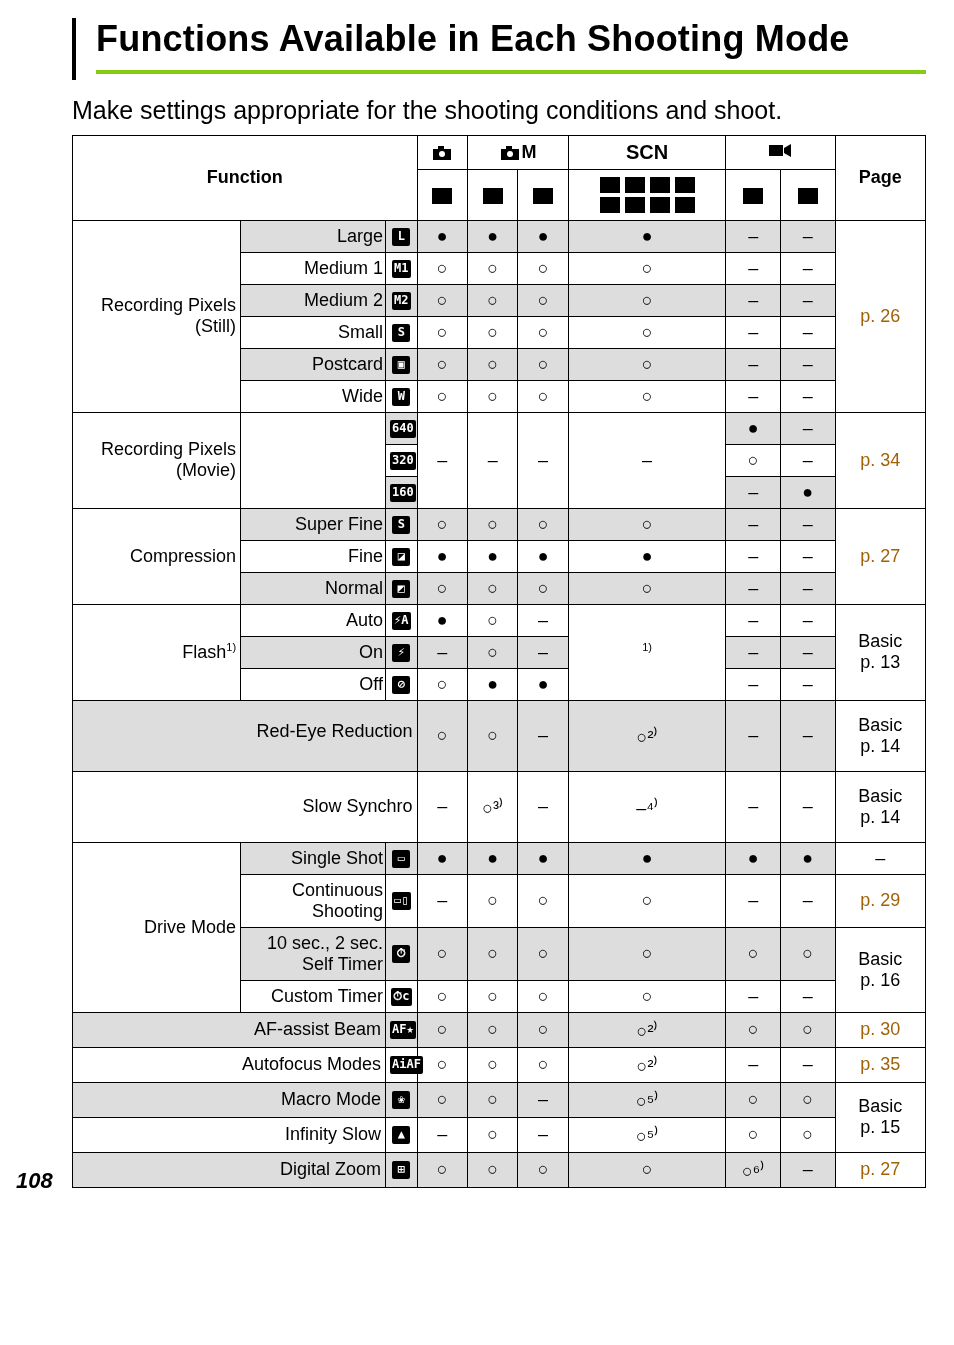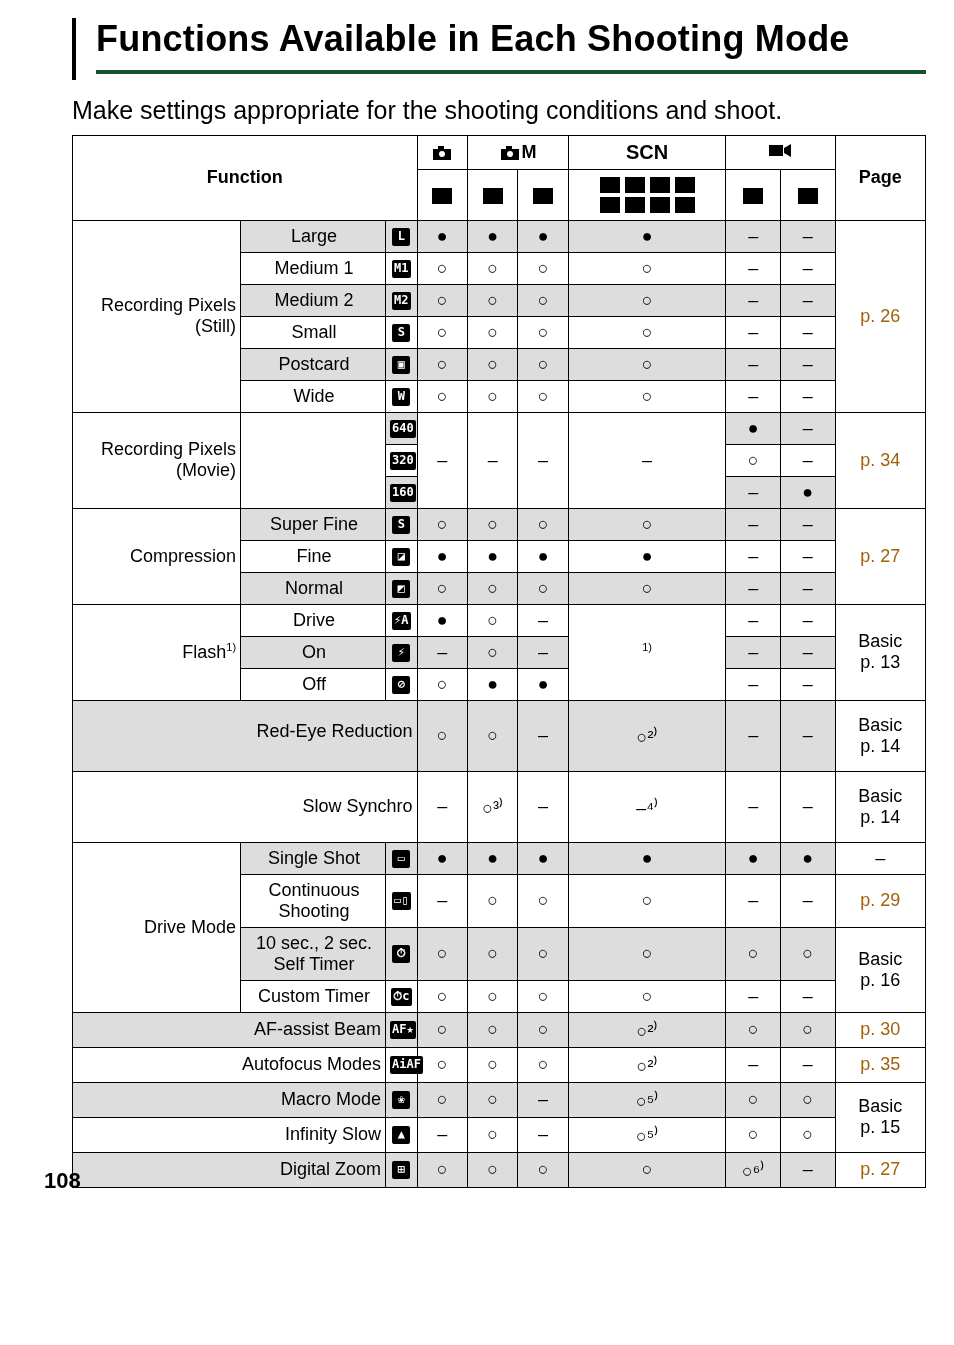--- a/index.html
+++ b/index.html
@@ -21,41 +21,41 @@
     width: 4px;
     height: 62px;
     background: #000;
   }
   h1 {
     font-family: "Arial Black", Arial, sans-serif;
     font-weight: 900;
     font-size: 36px;
     margin: 0 0 0 24px;
     padding-bottom: 10px;
-    border-bottom: 4px solid #14532d;
+    border-bottom: 4px solid #84cc16;
     letter-spacing: .2px;
   }
   .intro {
     font-size: 25px;
     margin: 22px 0 10px 0;
     font-weight: 400;
   }
   table.main {
     border-collapse: collapse;
     width: 100%;
     table-layout: fixed;
   }
   table.main th, table.main td {
     border: 1px solid #000;
     font-size: 18px;
     padding: 5px 4px;
     vertical-align: middle;
   }
   table.main .func-label { text-align: right; padding-left: 8px; }
-  table.main .func-sub { text-align: center; padding-left: 4px; padding-right: 2px; }
+  table.main .func-sub { text-align: right; padding-left: 4px; padding-right: 2px; }
   .center { text-align: center; }
   .gray { background: #ddd; }
   .blue { color: #a16207; }
   .italic { }
   .icon {
     display: inline-block;
     background: #000;
     color: #fff;
     font-family: monospace;
     font-weight: bold;
@@ -73,22 +73,22 @@
     width:20px;height:16px;
     background:#000;
     margin:1px auto;
     vertical-align:middle;
   }
   .pagenum {
     position: absolute;
     left: 16px;
     bottom: 4px;
     font-weight: bold;
+    font-style: italic;
     font-size: 22px;
-    margin-left: 28px;
   }
   .sub-icons { text-align:center; font-size:12px; line-height:1.1; }
   svg.cam { vertical-align: middle; }
   .b { font-weight:bold; }
   .sup { font-size: 11px; vertical-align: super; }
 </style>
 </head>
 <body>
 
 <div class="page">
@@ -262,21 +262,21 @@
           <td class="center gray"><span class="icon">◩</span></td>
           <td class="center gray">○</td>
           <td class="center gray">○</td>
           <td class="center gray">○</td>
           <td class="center gray">○</td>
           <td class="center gray">–</td>
           <td class="center gray">–</td>
         </tr>
         <tr>
           <td rowspan="3" class="func-label">Flash<span class="sup">1)</span></td>
-          <td class="func-sub ">Drive</td>
+          <td class="func-sub ">Auto</td>
           <td class="center "><span class="icon">⚡A</span></td>
           <td class="center ">●</td>
           <td class="center ">○</td>
           <td class="center ">–</td>
           <td rowspan="3" class="center"><span class="sup">1)</span></td>
           <td class="center ">–</td>
           <td class="center ">–</td>
           <td rowspan="3" class="center"><span class="italic">Basic</span><br>p. 13</td>
         </tr>
         <tr>

